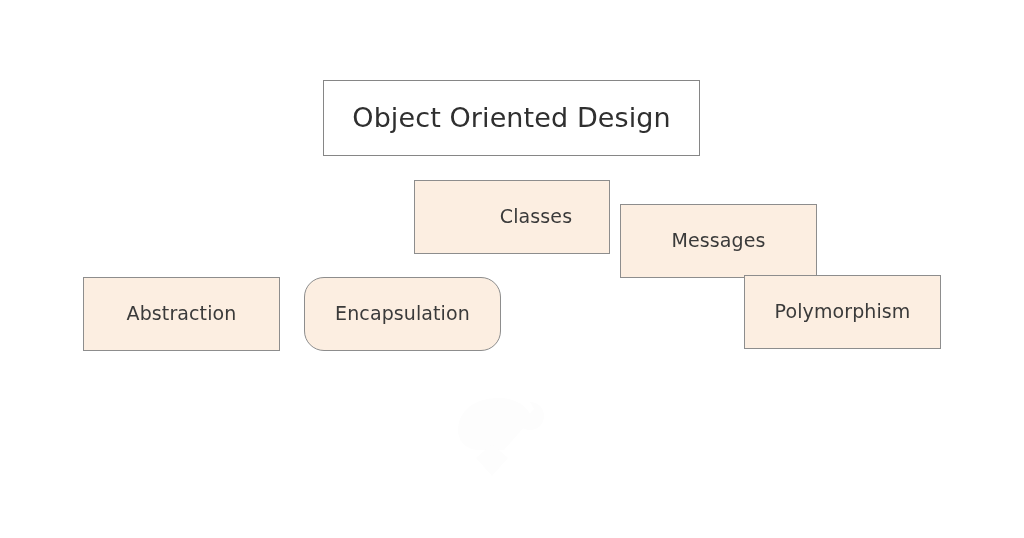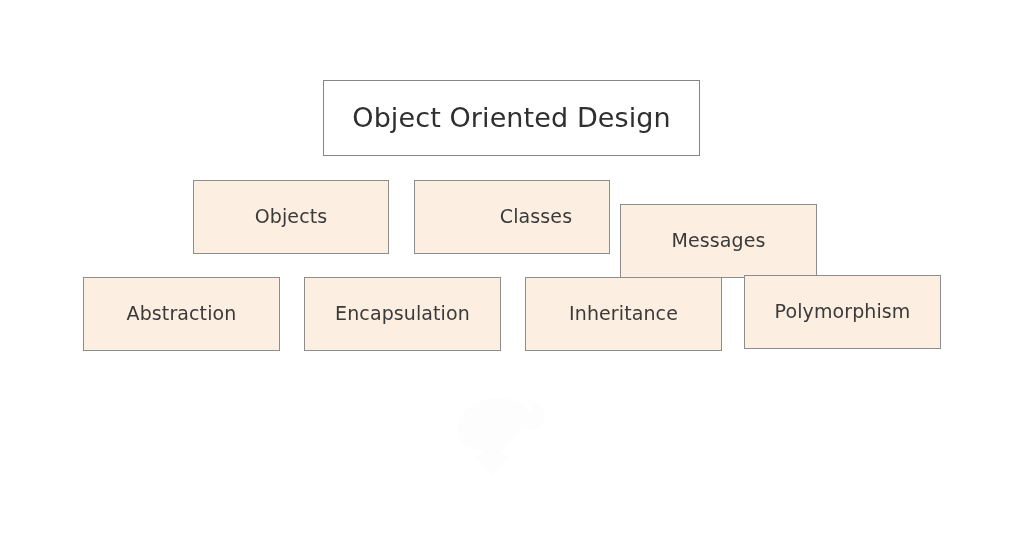--- a/index.html
+++ b/index.html
@@ -56,21 +56,21 @@
   
   #node-root      { left: 323px; top: 80px;  width: 377px; height: 76px; }
 
   
   #node-objects   { left: 193px; top: 180px; width: 196px; height: 74px; }
   #node-classes   { left: 414px; top: 180px; width: 196px; height: 74px; padding-left: 48px; }
   #node-messages  { left: 620px; top: 180px; width: 197px; height: 74px; margin-top: 24px; }
 
   
   #node-abstraction    { left: 83px;  top: 277px; width: 197px; height: 74px; align-items: center; }
-  #node-encapsulation  { left: 304px; top: 277px; width: 197px; height: 74px; }
+  #node-encapsulation  { left: 304px; top: 277px; width: 197px; height: 74px; border-radius: 20px; }
   #node-inheritance    { left: 525px; top: 277px; width: 197px; height: 74px; }
   #node-polymorphism   { left: 744px; top: 275px; width: 197px; height: 74px; }
 
   
   #watermark {
     position: absolute;
     left: 446px;
     top: 392px;
     width: 130px;
     height: 88px;
@@ -91,41 +91,35 @@
         <path d="M84 10 C92 10, 98 16, 98 24 C98 32, 92 38, 84 38 C80 38, 76 36, 73 33 L88 17 Z"></path>
         <path d="M30 66 L46 52 L62 66 L46 84 Z"></path>
       </g>
     </svg>
   </div>
 
   <div class="node node--root" id="node-root">
     <span>Object Oriented Design</span>
   </div>
 
-  <div class="node node--concept" id="node-objects">
-    <span>Objects</span>
-  </div>
 
   <div class="node node--concept" id="node-classes">
     <span>Classes</span>
   </div>
 
   <div class="node node--concept" id="node-messages">
     <span>Messages</span>
   </div>
 
   <div class="node node--concept" id="node-abstraction">
     <span>Abstraction</span>
   </div>
 
   <div class="node node--concept" id="node-encapsulation">
     <span>Encapsulation</span>
   </div>
 
-  <div class="node node--concept" id="node-inheritance">
-    <span>Inheritance</span>
-  </div>
 
   <div class="node node--concept" id="node-polymorphism">
     <span>Polymorphism</span>
   </div>
 
 </div>
 
 </body></html>

